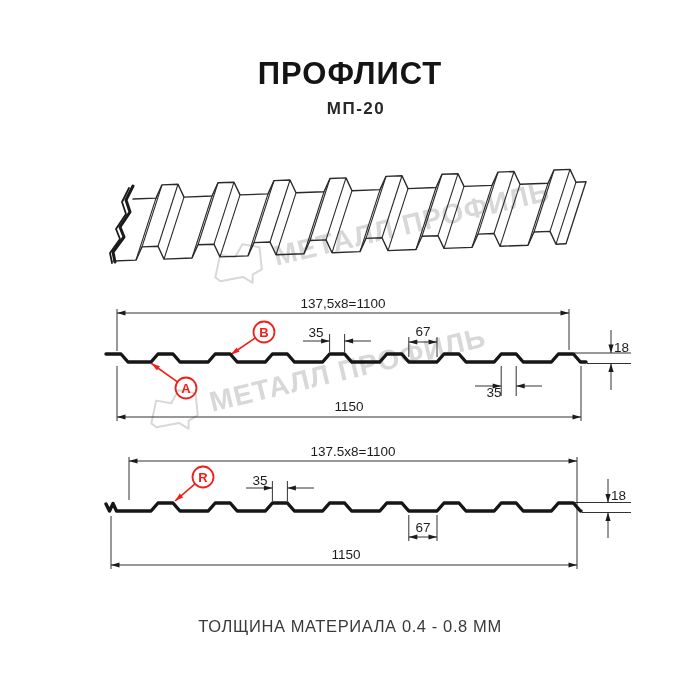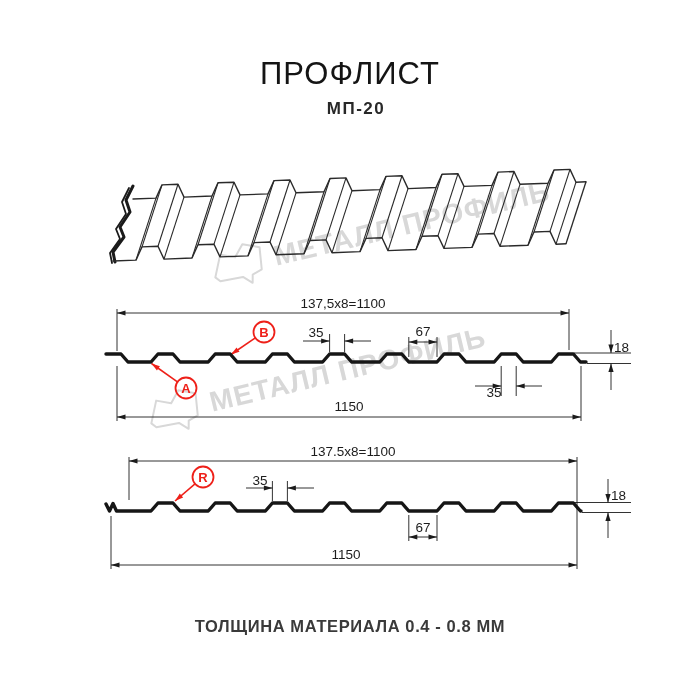--- a/index.html
+++ b/index.html
@@ -1,23 +1,23 @@
 <!DOCTYPE html>
 <html><head>
 <meta charset="utf-8">
 <style>
   html,body{margin:0;padding:0;background:#fff;}
   #scene{position:relative;width:700px;height:700px;overflow:hidden;background:#fff;
          font-family:"Liberation Sans","DejaVu Sans",sans-serif;}
   .title{position:absolute;left:0;top:56px;width:700px;text-align:center;
-         font-size:31px;font-weight:400;letter-spacing:1px;color:#141414;}
+         font-size:31px;font-weight:700;letter-spacing:1px;color:#141414;}
   .subtitle{position:absolute;left:0;top:99px;width:700px;text-align:center;
          font-size:17px;font-weight:700;letter-spacing:1.5px;color:#282828;margin-left:6px;}
   .footer{position:absolute;left:0;top:617px;width:700px;text-align:center;
-         font-size:16.5px;font-weight:700;letter-spacing:.6px;color:#3a3a3a;}
+         font-size:16.5px;font-weight:400;letter-spacing:.6px;color:#3a3a3a;}
   .wm{position:absolute;display:flex;align-items:center;gap:10px;z-index:1;
       color:#d8d8d8;font-size:28px;font-weight:800;letter-spacing:1px;white-space:nowrap;
       transform:rotate(-13.5deg);transform-origin:left center;}
   .wm svg{flex:0 0 auto;}
   #wm1{left:212px;top:250px;}
   #wm2{left:148px;top:396px;}
   #draw{position:absolute;left:0;top:0;z-index:2;}
   .dim{font-size:13.5px;fill:#1c1c1c;}
   .lbl{font-size:13px;font-weight:bold;}
 </style>

